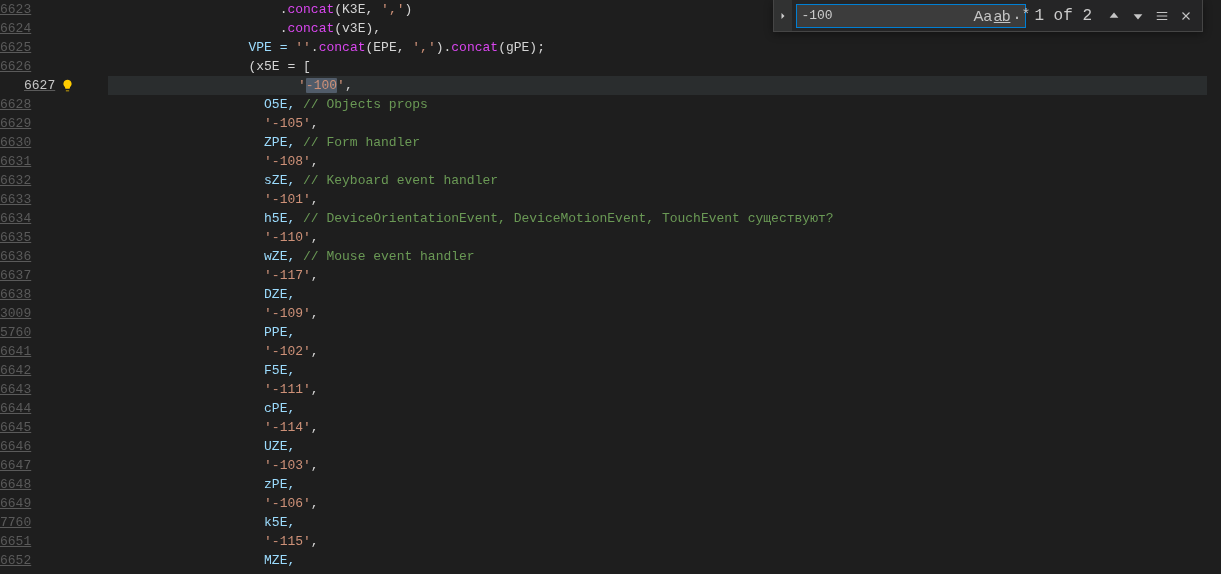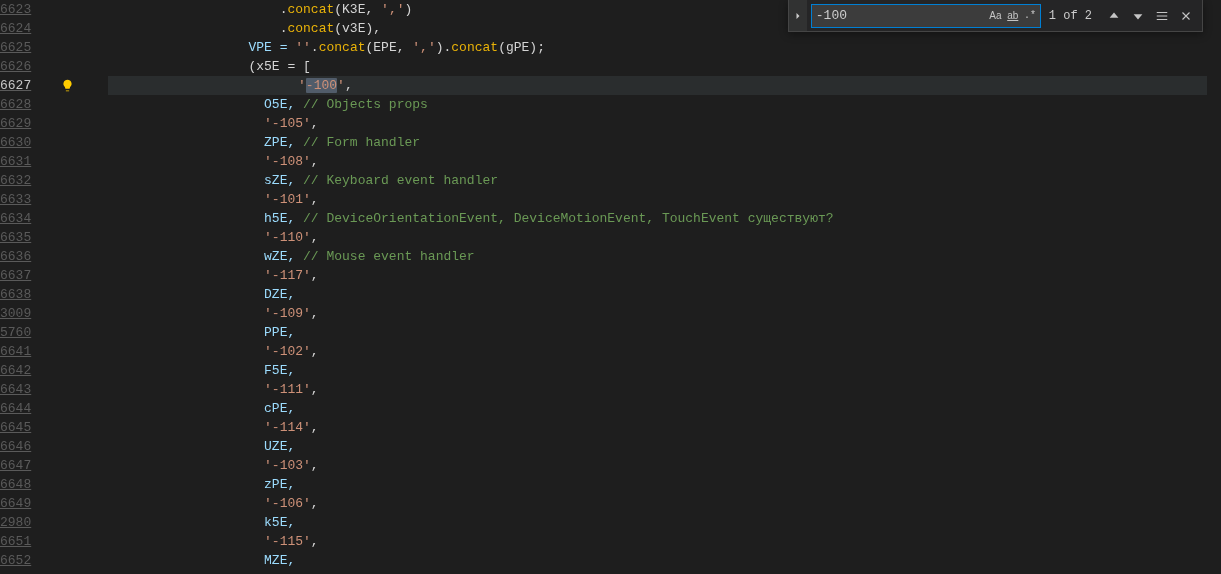--- a/index.html
+++ b/index.html
@@ -25,21 +25,21 @@
     padding-right: 18px;
     color: #5a5a5a;
     user-select: none;
     flex-shrink: 0;
     text-decoration: underline;
   }
   .gutter .ln {
     height: 19px;
     line-height: 19px;
   }
-  .gutter .ln.active { color: #c6c6c6; }
+  .gutter .ln.active { color: #c6c6c6; margin-left: 24px; }
   .glyph-margin {
     width: 22px;
     background: #1e1e1e;
     flex-shrink: 0;
     position: relative;
   }
   .lightbulb {
     position: absolute;
     left: 2px;
     width: 14px;
@@ -61,21 +61,21 @@
   }
   .line {
     height: 19px;
     line-height: 19px;
     white-space: pre;
   }
   .line.highlighted {
     background: #2a2d2e;
     padding-left: 34px;
   }
-  .tok-fn { color: #eab308; }
+  .tok-fn { color: #d946ef; }
   .tok-str { color: #ce9178; }
   .tok-var { color: #9cdcfe; }
   .tok-punc { color: #d4d4d4; }
   .tok-comment { color: #6a9955; }
   .sel {
     background: #515c6a;
     border-radius:1px;
   }
 
   
@@ -122,28 +122,28 @@
     padding:0 4px;
     height:100%;
   }
   .find-opt {
     width:20px;
     height:20px;
     display:flex;
     align-items:center;
     justify-content:center;
     color:#c5c5c5;
-    font-size:10px;
+    font-size:15px;
     cursor:pointer;
     margin-right:2px;
     border-radius:3px;
   }
   .find-count {
     color:#cccccc;
-    font-size:12px;
+    font-size:16px;
     padding:0 10px 0 8px;
     white-space:nowrap;
   }
   .find-actions {
     display:flex;
     align-items:center;
     padding-right:4px;
   }
   .find-btn {
     width:24px;
@@ -190,21 +190,21 @@
       <div class="ln">5760</div>
       <div class="ln">6641</div>
       <div class="ln">6642</div>
       <div class="ln">6643</div>
       <div class="ln">6644</div>
       <div class="ln">6645</div>
       <div class="ln">6646</div>
       <div class="ln">6647</div>
       <div class="ln">6648</div>
       <div class="ln">6649</div>
-      <div class="ln">2980</div>
+      <div class="ln">7760</div>
       <div class="ln">6651</div>
       <div class="ln">6652</div>
       <div class="ln">6653</div>
     </div>
   <div class="glyph-margin">
     <div class="lightbulb" id="lightbulb" style="top: 78px;">
       <svg width="13" height="13" viewBox="0 0 16 16">
           <path fill="currentColor" d="M8 1a5 5 0 0 0-3 9v1a1 1 0 0 0 1 1h4a1 1 0 0 0 1-1v-1a5 5 0 0 0-3-9zM6 14h4v1H6z"></path>
         </svg>
     </div>

